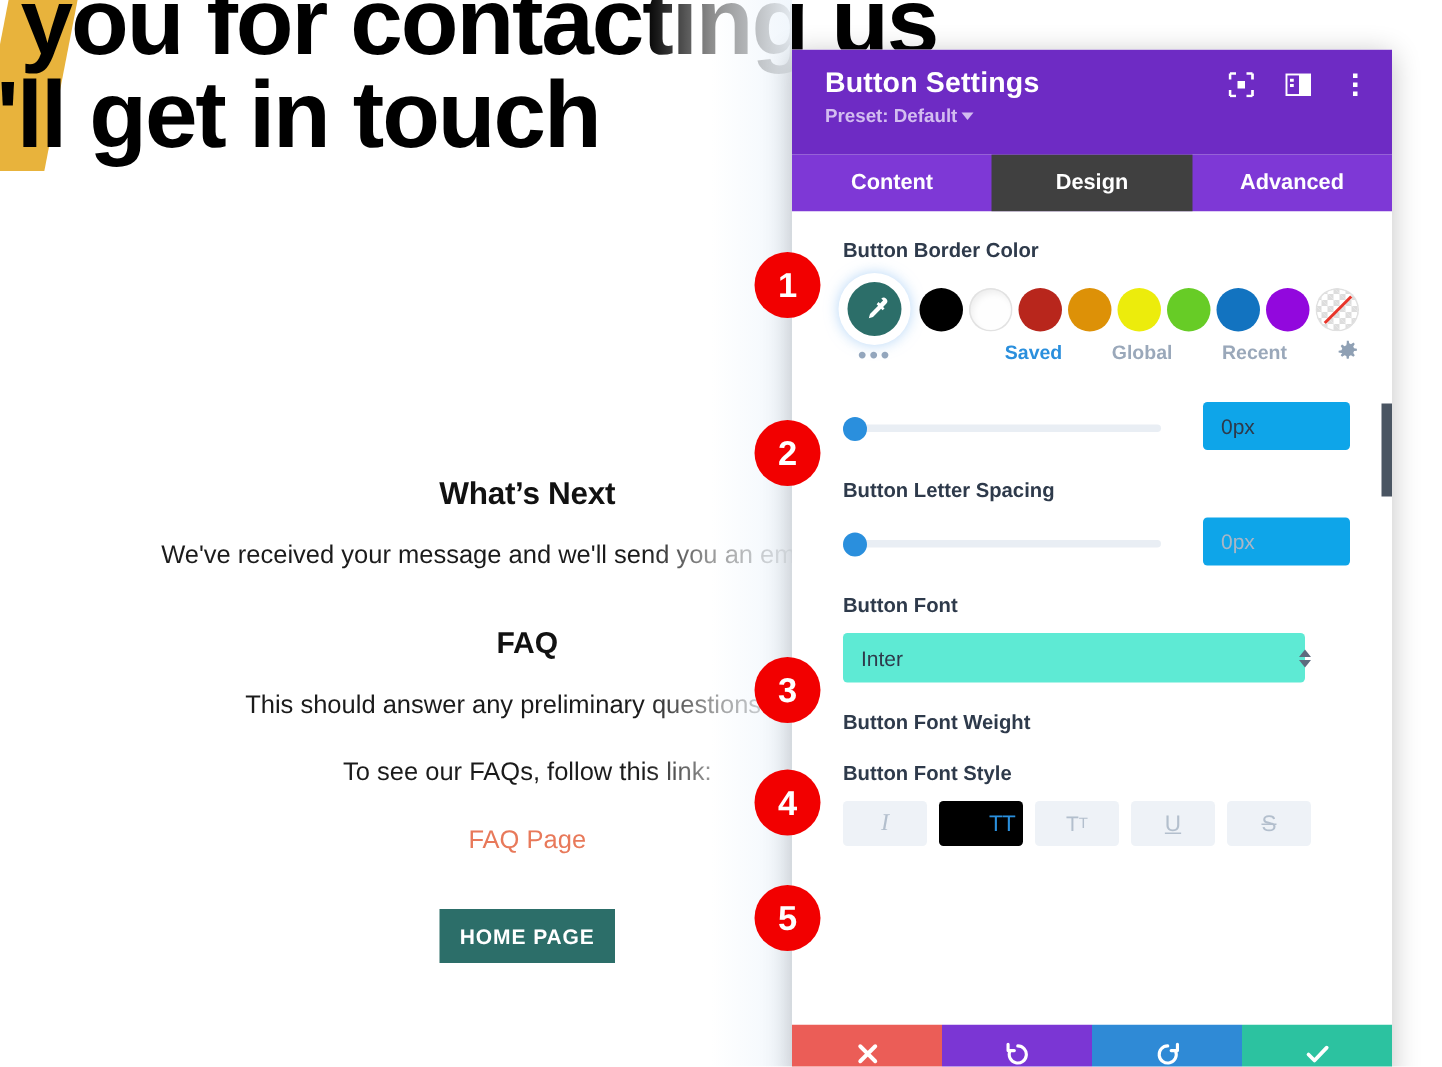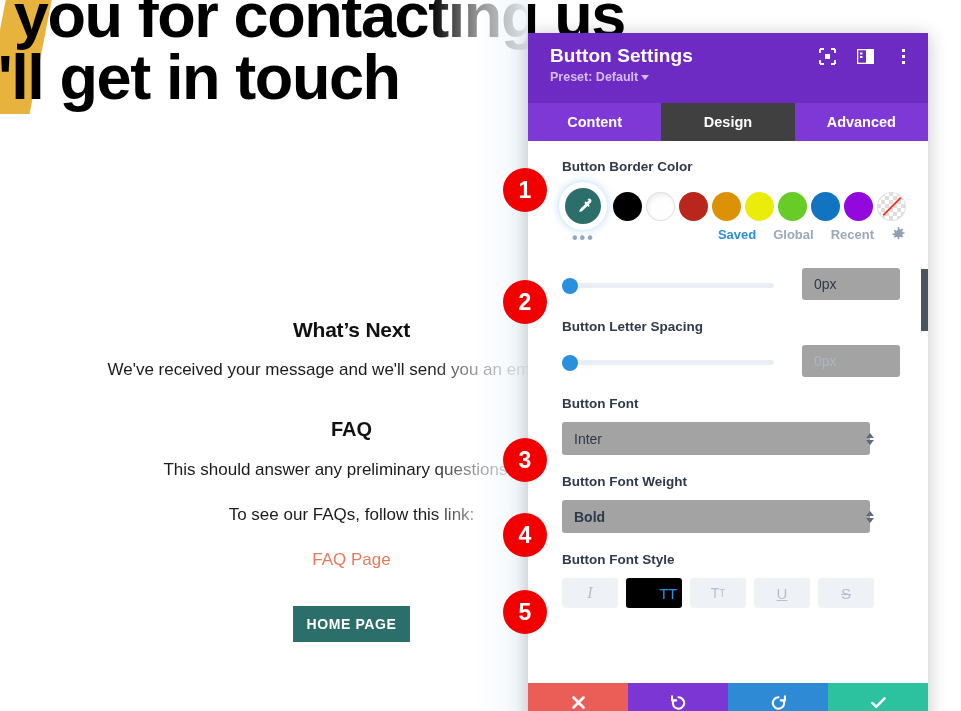--- a/index.html
+++ b/index.html
@@ -185,21 +185,21 @@
   }
 
   .dots-row { height: 22px; position: relative; }
   .dots {
     position: absolute; left: 10px; top: 2px;
     color: #93a6bd; font-size: 16px; letter-spacing: 2px; font-weight: bold;
     cursor: pointer;
   }
   .saved-row {
     position: absolute; right: 0; top: 0;
-    display: flex; align-items: flex-start; gap: 17px;
+    display: flex; align-items: flex-start; gap: 33px;
   }
   .saved-tab { font-size: 13px; color: #9aa8ba; cursor: pointer; font-weight: bold; }
   .saved-tab.active { color: #2a8fdd; }
   .gear { cursor: pointer; display: flex; align-items: center; }
 
   .field { margin-top: 19px; }
 
   .slider-row { display: flex; align-items: center; gap: 0; }
   .slider {
     position: relative; width: 212px; height: 18px; flex: none;
@@ -209,30 +209,30 @@
     position: absolute; left: 0; top: 7px; width: 212px; height: 5px;
     background: #e9eef4; border-radius: 3px;
   }
   .slider-thumb {
     position: absolute; left: 0; top: 2px;
     width: 16px; height: 16px; border-radius: 50%;
     background: #2a8fdd; cursor: grab;
   }
   .num-input {
     width: 98px; height: 32px; margin-left: 28px;
-    background: #a3a3a3; border: none; border-radius: 3px;
+    background: #0ea5e9; border: none; border-radius: 3px;
     font-size: 14px; color: #2e3a4b; padding: 16px 12px;
     font-family: "Liberation Sans", sans-serif;
   }
   .num-input::placeholder { color: #a9b6c6; }
 
   .select-wrap { position: relative; width: 324px; }
   .select-box {
     width: 308px; height: 33px;
-    background: #a3a3a3; border: none; border-radius: 3px;
+    background: #5eead4; border: none; border-radius: 3px;
     font-size: 14px; color: #2e3a4b;
     padding: 0 12px; display: flex; align-items: center;
     cursor: pointer;
   }
   .select-box.bold { font-weight: bold; }
   .select-arrows {
     position: absolute; right: 12px; top: 50%; transform: translateY(-50%);
     display: flex; flex-direction: column; gap: 2px; pointer-events: none;
   }
   .arr-up { width:0;height:0;border-left:4px solid transparent;border-right:4px solid transparent;border-bottom:5px solid #5d6b7e; }
@@ -425,27 +425,20 @@
           <div class="select-box">Inter</div>
           <span class="select-arrows">
             <span class="arr-up"></span>
               <span class="arr-dn"></span>
           </span>
         </div>
       </div>
 
       <div class="field">
         <div class="field-label">Button Font Weight</div>
-        <div class="select-wrap">
-          <div class="select-box bold">Bold</div>
-          <span class="select-arrows">
-            <span class="arr-up"></span>
-              <span class="arr-dn"></span>
-          </span>
-        </div>
       </div>
 
       <div class="field">
         <div class="field-label">Button Font Style</div>
         <div class="style-row">
           <button class="style-btn sb-i">I</button>
           <button class="style-btn sb-tt active">TT</button>
           <button class="style-btn sb-tsmall">T<small>T</small></button>
           <button class="style-btn sb-u">U</button>
           <button class="style-btn sb-s">S</button>

